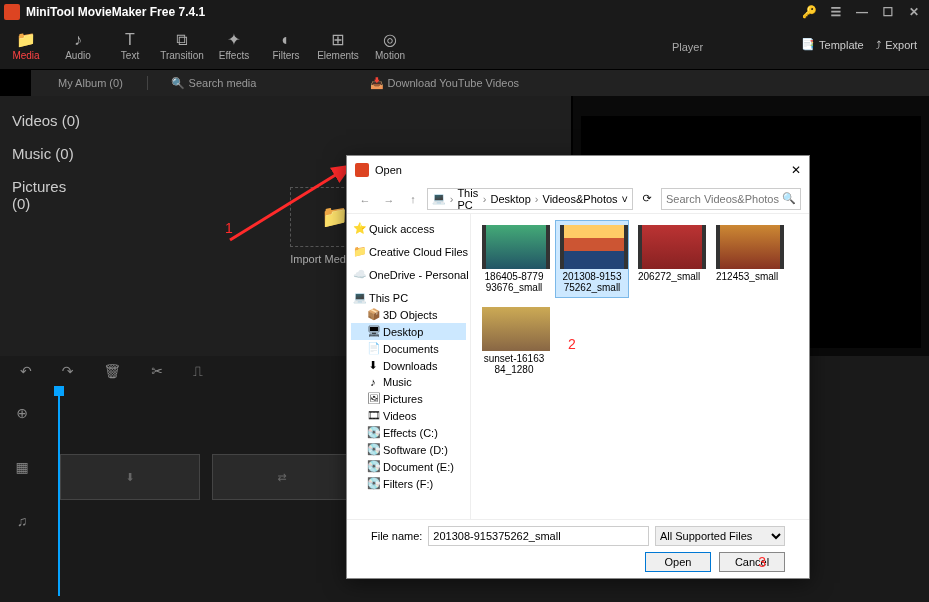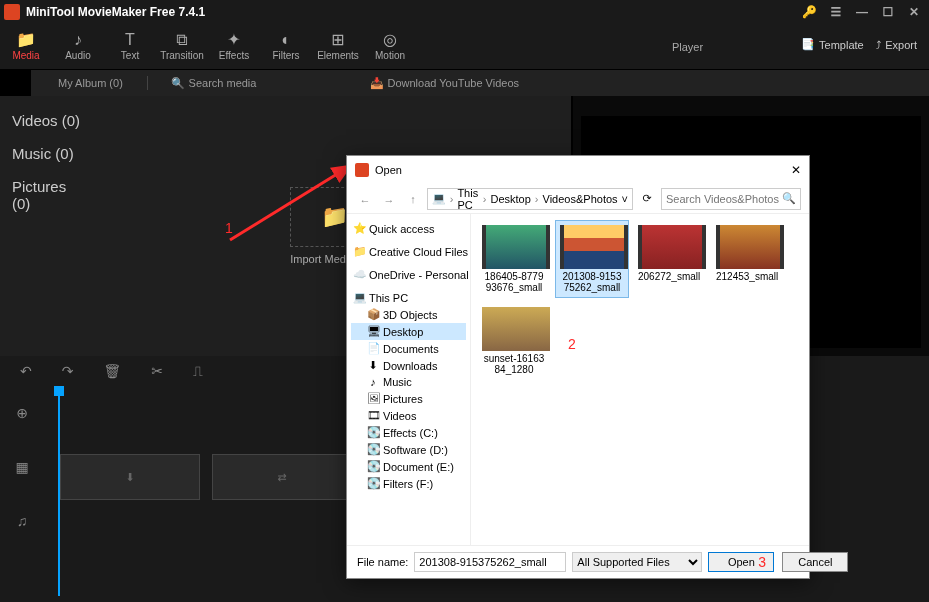--- a/index.html
+++ b/index.html
@@ -81,21 +81,21 @@
 .fd-thumb { width: 68px; height: 44px; background: #000; border-left: 4px solid #333; border-right: 4px solid #333; }
 .fd-thumb.t1 { background: linear-gradient(#4a7, #256); }
 .fd-thumb.t2 { background: linear-gradient(#fc6 30%, #c53 30%, #c53 60%, #247 60%); }
 .fd-thumb.t3 { background: linear-gradient(#b33, #822); }
 .fd-thumb.t4 { background: linear-gradient(#c83, #832); }
 .fd-thumb.t5 { background: linear-gradient(#ca5, #864); border: none; }
 .fd-thumb.t6 { background: radial-gradient(circle at center, #fc3 15%, #d42 20%, #d42 80%); border: none; }
 .fd-fname { font-size: 10px; text-align: center; line-height: 1.1; word-break: break-all; }
 .annotation-2 { position: absolute; color: #ff2a2a; font-size: 14px; left: 568px; top: 336px; }
 .annotation-3 { position: absolute; color: #ff2a2a; font-size: 14px; right: 163px; bottom: 32px; }
-.fd-bottom { border-top: 1px solid #eee; padding: 6px 10px; display: flex; flex-direction: row; gap: 6px; }
+.fd-bottom { border-top: 1px solid #eee; padding: 6px 24px; display: flex; flex-direction: column; gap: 6px; }
 .fd-filename-row { display: flex; align-items: center; gap: 6px; }
 .fd-filename-row label { white-space: nowrap; }
 .fd-filename-input { flex: 1; border: 1px solid #ccc; height: 20px; padding: 0 4px; font-size: 11px; }
 .fd-filetype { width: 130px; border: 1px solid #ccc; height: 20px; font-size: 11px; }
 .fd-buttons { display: flex; justify-content: flex-end; gap: 8px; }
 .fd-btn { width: 66px; height: 20px; border: 1px solid #888; background: #efefef; cursor: pointer; font-size: 11px; }
 .fd-btn.primary { border: 1px solid #0078d4; }
 
 .tree-ico { width: 12px; display: inline-block; text-align: center; }
 </style>

